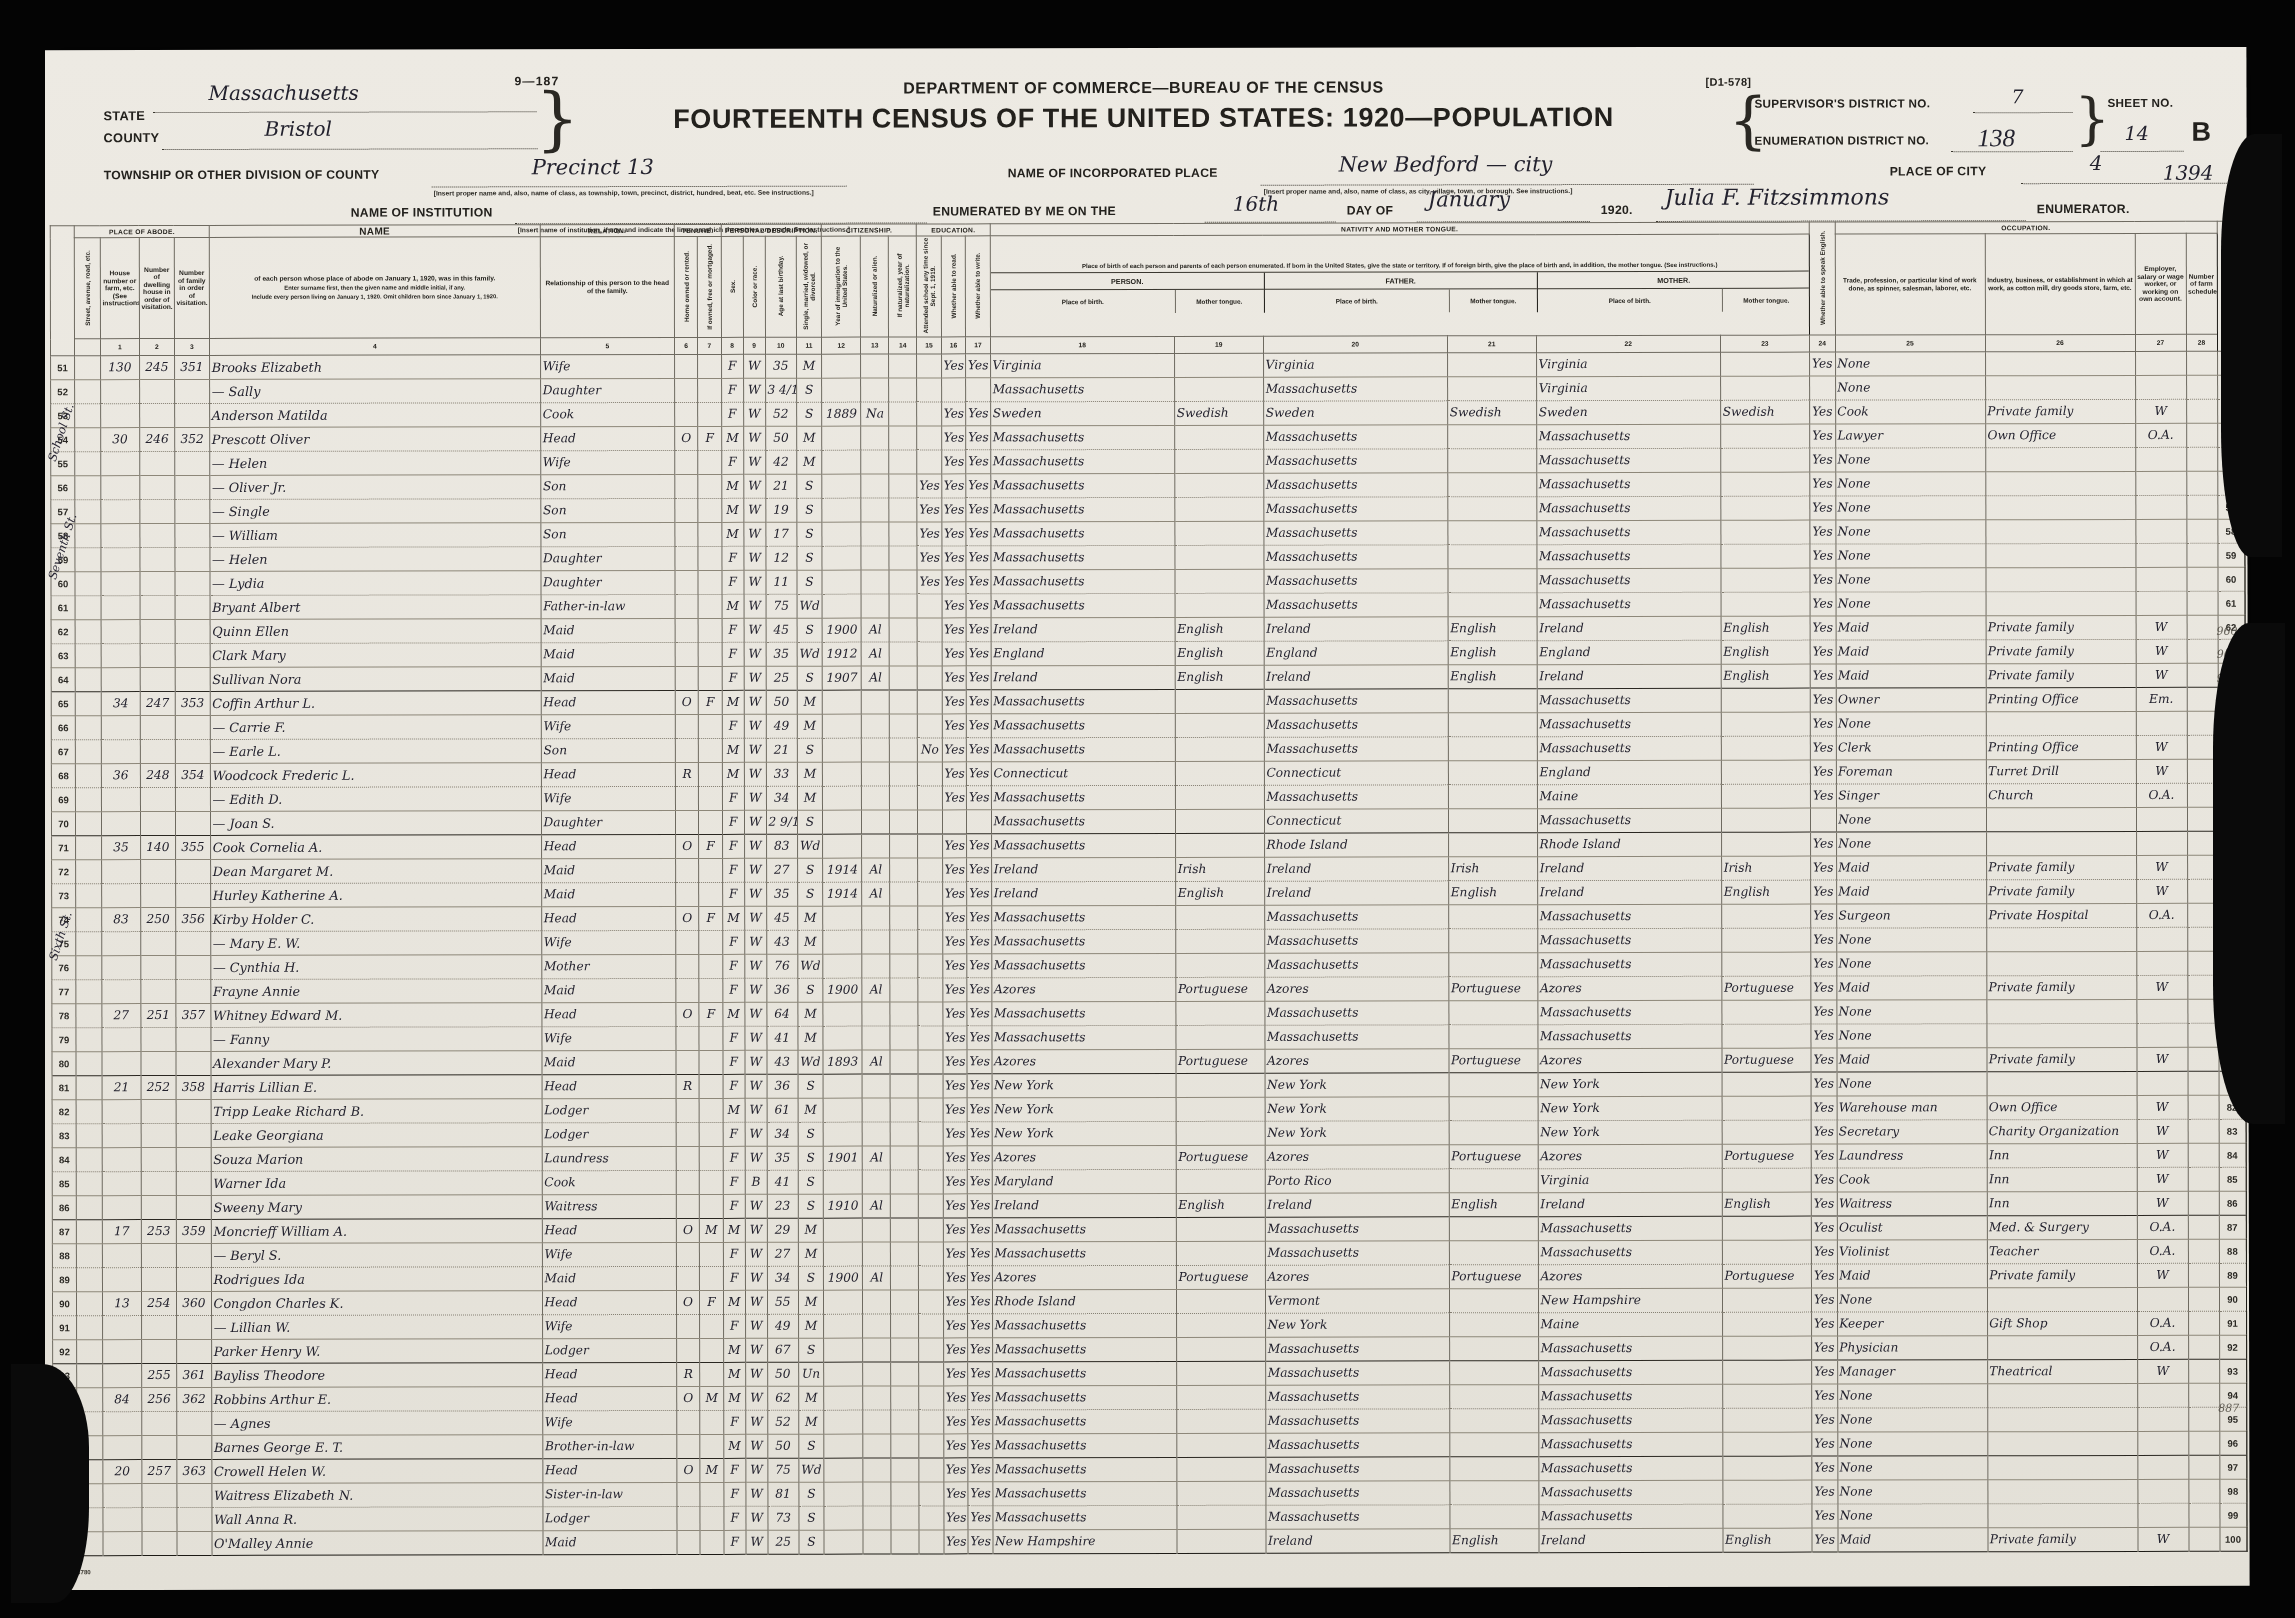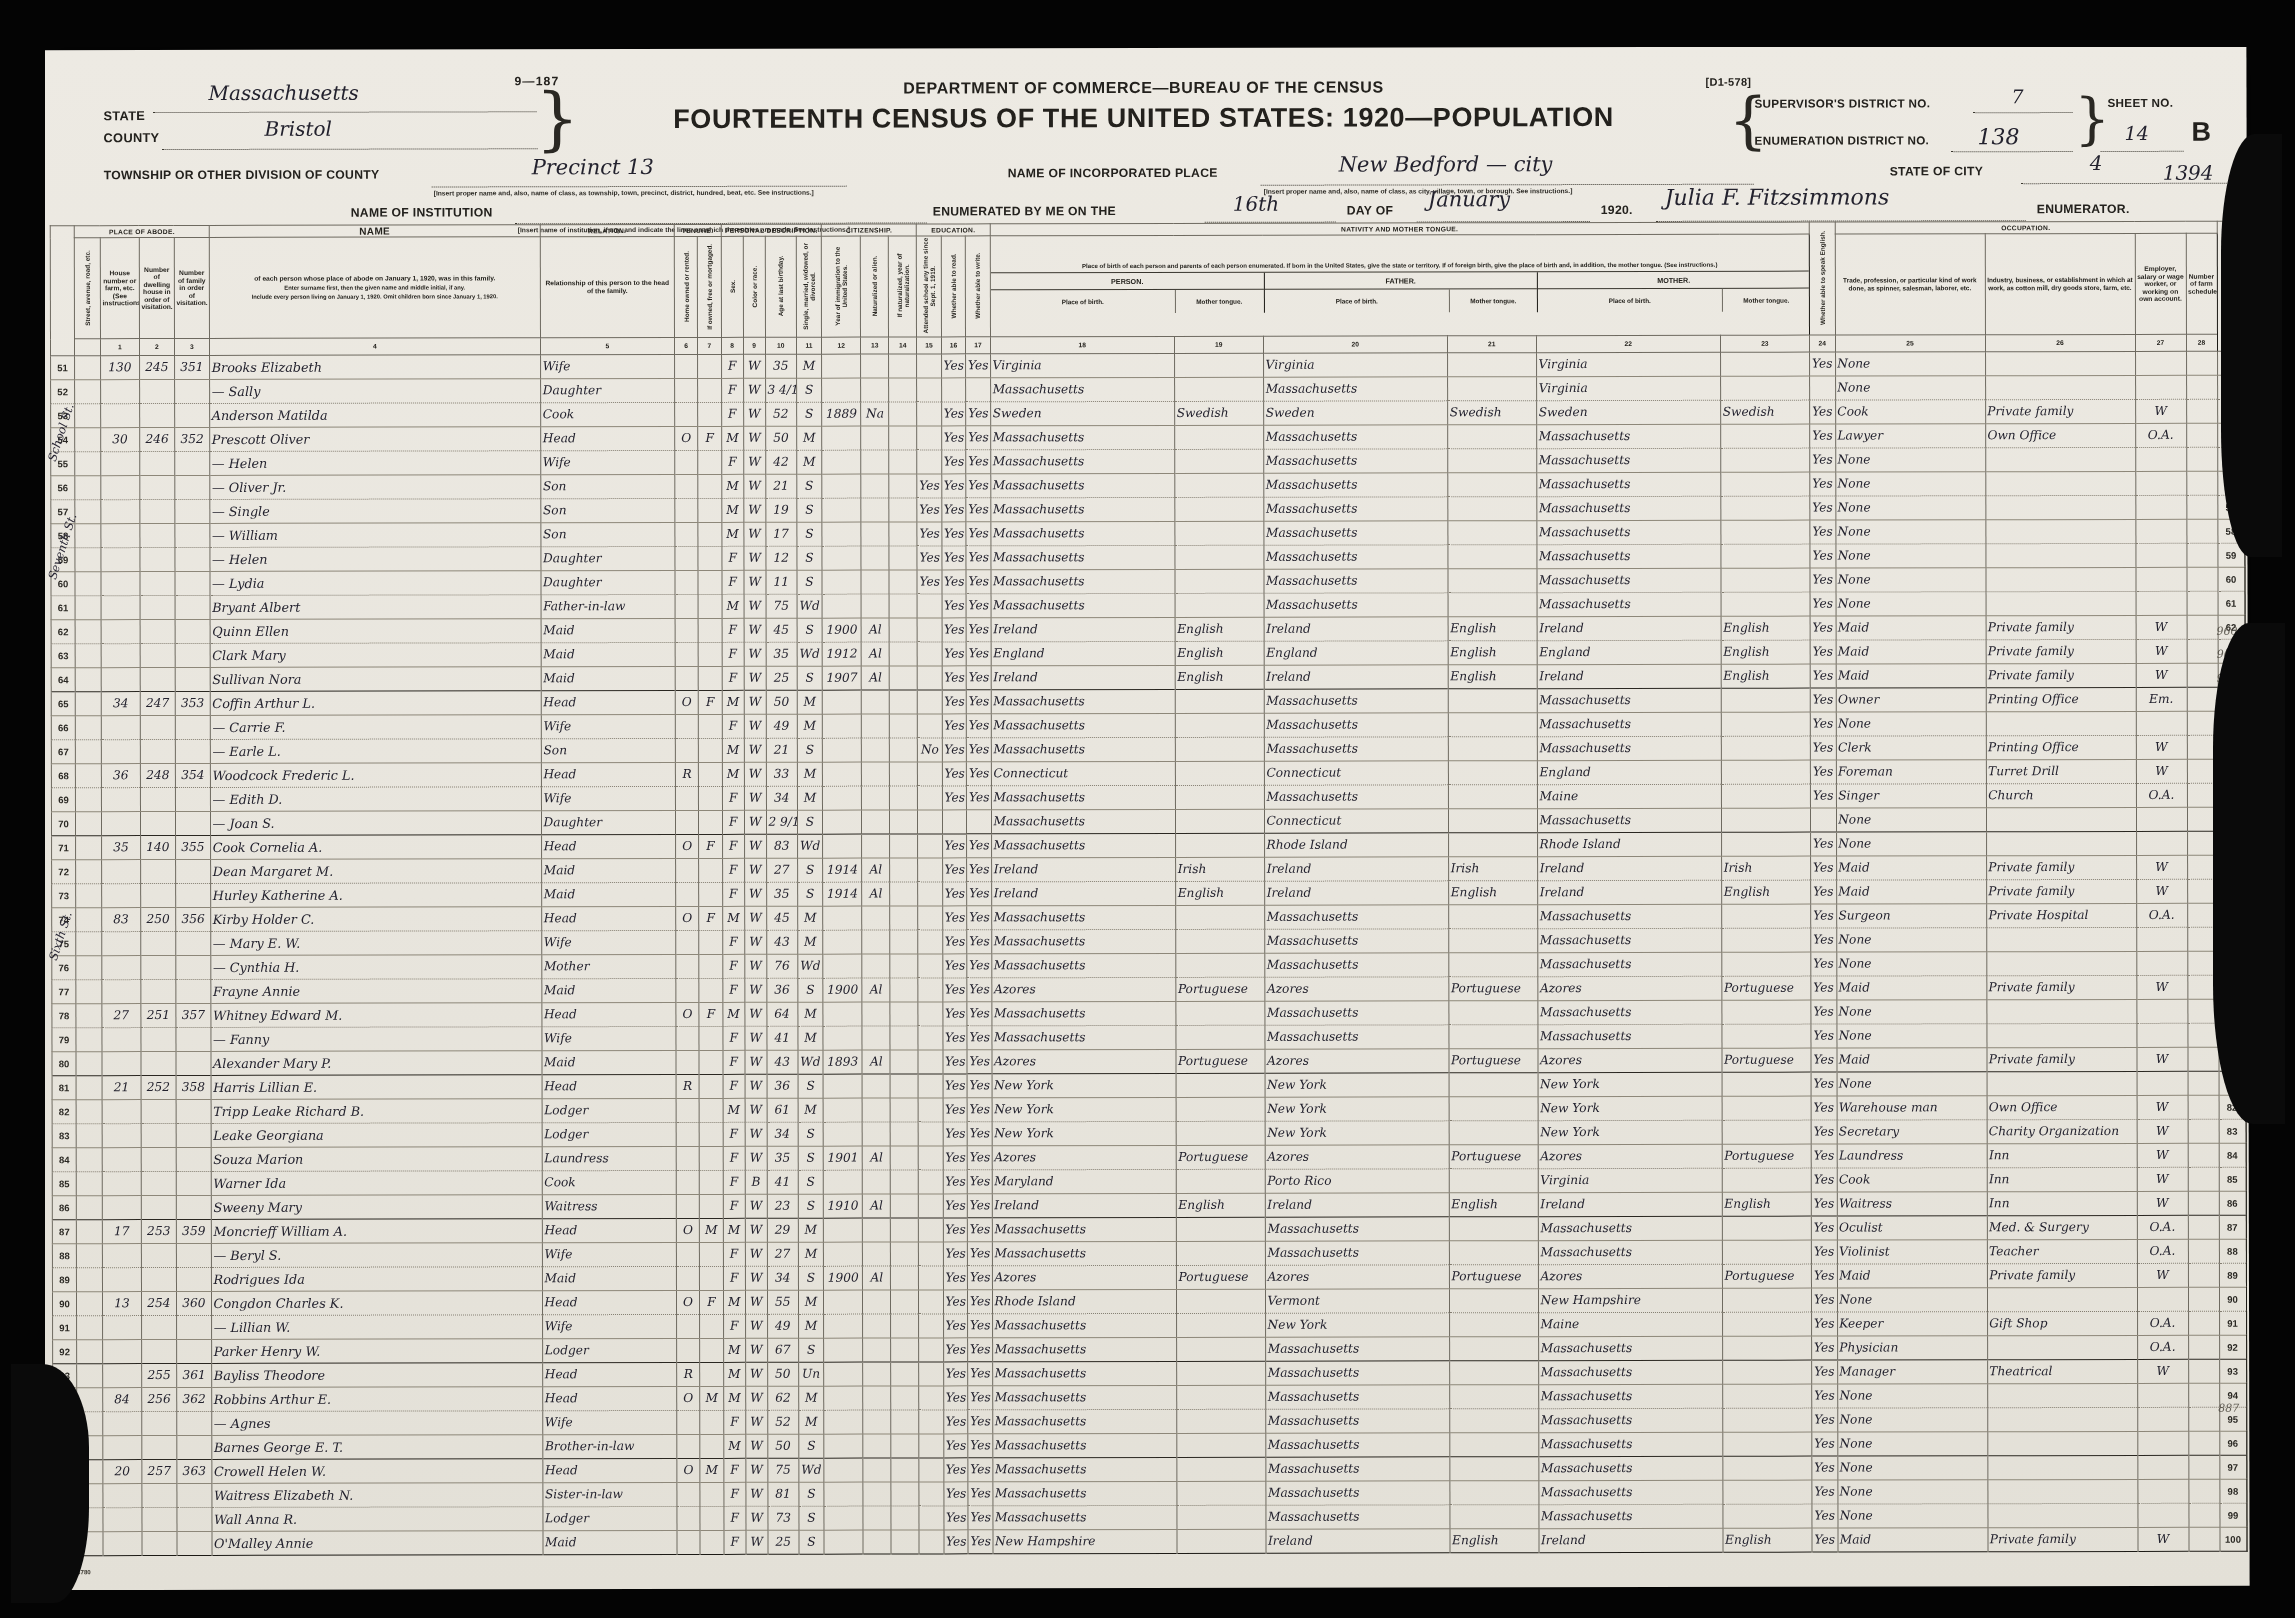--- a/index.html
+++ b/index.html
@@ -76,36 +76,36 @@
     <div class="brace" style="left:494px;top:29px;font-size:69px;">}</div>
 
     <div class="brace" style="left:1687px;top:37px;font-size:62px;">{</div>
     <div class="pr lbl" style="left:1713px;top:50px;font-size:11.7px;">SUPERVISOR'S DISTRICT NO.</div>
     <div class="fill" style="left:1931px;width:100px;top:66px;"></div>
     <div class="hwv hw" style="left:1970px;top:39px;font-size:19px;">7</div>
     <div class="brace" style="left:2033px;top:40px;font-size:56px;">}</div>
     <div class="pr lbl" style="left:2066px;top:50px;font-size:11.7px;">SHEET NO.</div>
     <div class="pr lbl" style="left:1713px;top:87px;font-size:11.7px;">ENUMERATION DISTRICT NO.</div>
     <div class="fill" style="left:1909px;width:122px;top:105px;"></div>
-    <div class="hwv hw" style="left:1936px;top:78px;font-size:22px;">138</div>
+    <div class="hwv hw" style="left:1936px;top:78px;font-size:25px;font-family:Liberation Serif, serif;">138</div>
     <div class="fill" style="left:2059px;width:83px;top:105px;"></div>
     <div class="hwv hw" style="left:2083px;top:76px;font-size:19px;">14</div>
     <div class="pr lbl" style="left:2150px;top:71px;font-size:27px;">B</div>
 
     <div class="pr lbl" style="left:62px;top:118px;font-size:12.2px;text-align:right;">TOWNSHIP OR OTHER DIVISION OF COUNTY</div>
     <div class="fill" style="left:390px;width:415px;top:137px;"></div>
     <div class="hwv hw" style="left:490px;top:106px;font-size:21px;">Precinct 13</div>
     <div class="note" style="left:392px;top:140px;">[Insert proper name and, also, name of class, as township, town, precinct, district, hundred, beat, etc.  See instructions.]</div>
 
     <div class="pr lbl" style="left:966px;top:118px;font-size:12.2px;">NAME OF INCORPORATED PLACE</div>
     <div class="fill" style="left:1219px;width:493px;top:137px;"></div>
     <div class="hwv hw" style="left:1297px;top:105px;font-size:21px;">New Bedford — city</div>
     <div class="note" style="left:1222px;top:140px;">[Insert proper name and, also, name of class, as city, village, town, or borough.  See instructions.]</div>
 
-    <div class="pr lbl" style="left:1848px;top:118px;font-size:12.2px;">STATE OF CITY</div>
+    <div class="pr lbl" style="left:1848px;top:118px;font-size:12.2px;">PLACE OF CITY</div>
     <div class="fill" style="left:1979px;width:206px;top:137px;"></div>
     <div class="hwv hw" style="left:2048px;top:105px;font-size:20px;">4</div>
     <div class="hwv hw" style="left:2121px;top:101px;font-size:20px;margin-top:14px;">1394</div>
 
     <div class="pr lbl" style="left:309px;top:156px;font-size:12.2px;">NAME OF INSTITUTION</div>
     <div class="fill" style="left:473px;width:412px;top:174px;"></div>
     <div class="note" style="left:476px;top:177px;">[Insert name of institution, if any, and indicate the lines on which the entries are made.  See instructions.]</div>
 
     <div class="pr lbl" style="left:891px;top:156px;font-size:12.2px;">ENUMERATED BY ME ON THE</div>
     <div class="fill" style="left:1163px;width:131px;top:174px;"></div>

